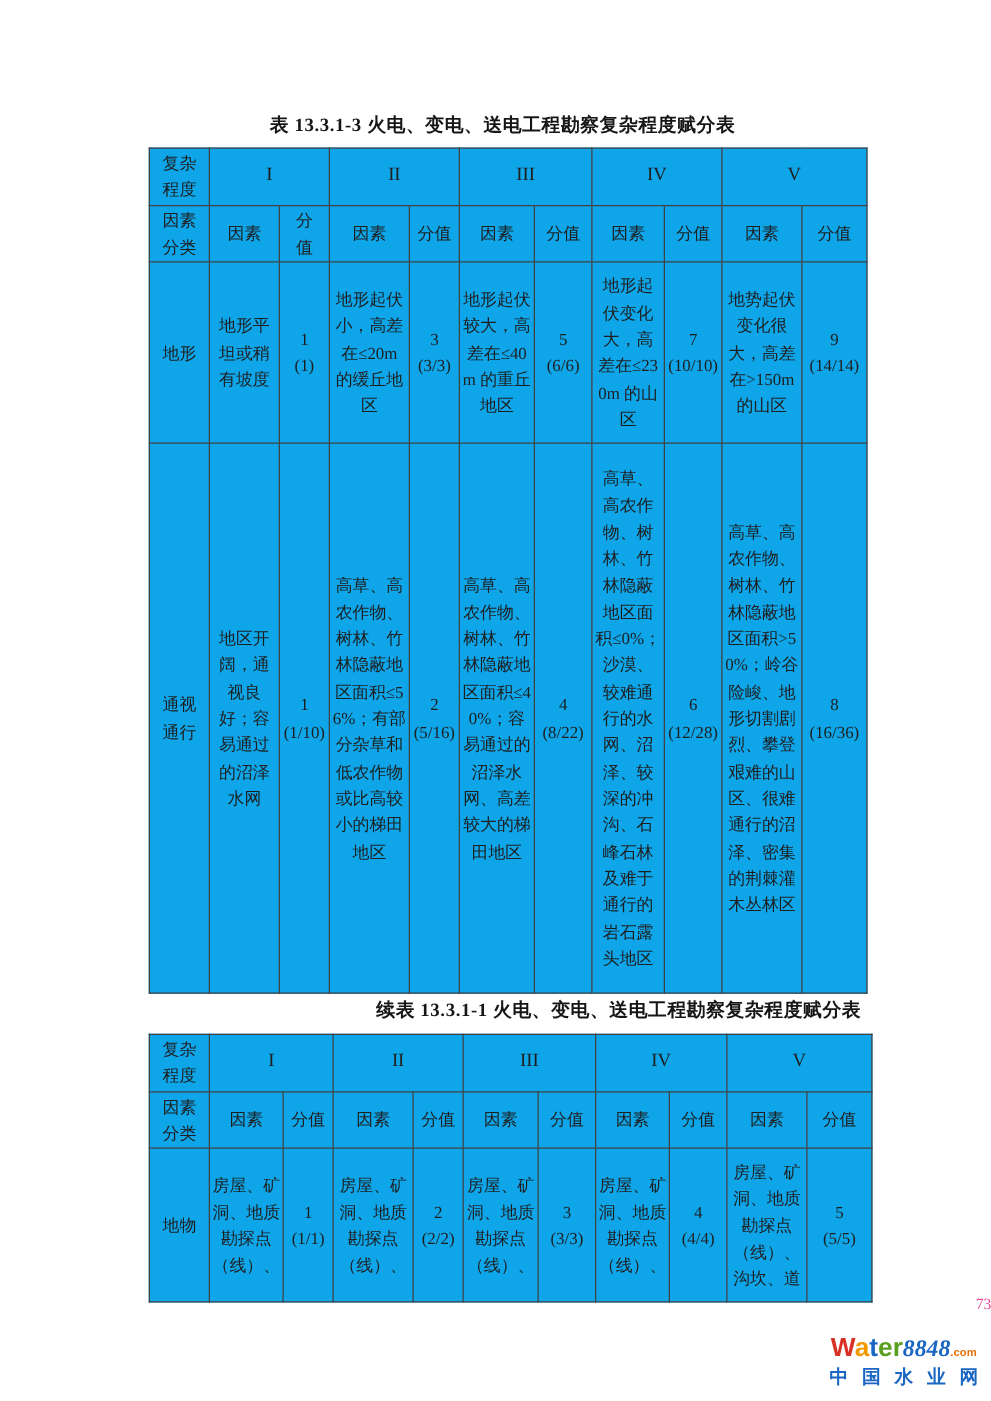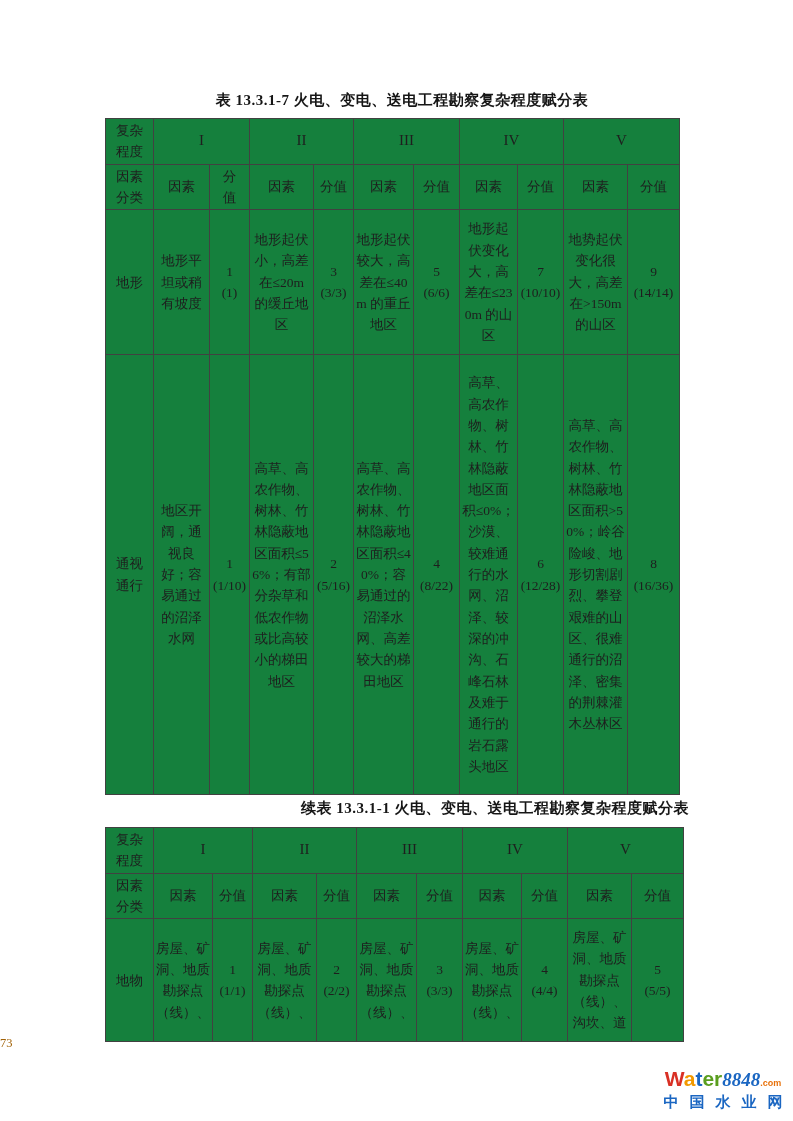--- a/index.html
+++ b/index.html
@@ -8,41 +8,41 @@
     font-family:"Liberation Serif","DejaVu Serif",serif;color:#1e1e1e;
     overflow:hidden;
   }
   .tbl-title{
     position:absolute;left:115px;width:574px;text-align:center;
     font-weight:700;font-size:15px;letter-spacing:0.5px;color:#161616;
   }
   #title-0{top:91px;}
   #title-1{top:799px;text-align:right;}
   table.doc-table{
-    position:absolute;left:105px;border-collapse:collapse;table-layout:fixed;
-    background:#15803d;
+    position:absolute;left:119px;border-collapse:collapse;table-layout:fixed;
+    background:#0ea5e9;
   }
   #table-0{top:118px;}
   #table-1{top:827px;}
   td{
     border:1px solid #414141;text-align:center;vertical-align:middle;
     font-size:13.5px;line-height:1.58;padding:1px 2px;
     white-space:pre-line;word-break:break-all;color:#1e1e1e;
   }
   td.level{font-size:15px;}
   #table-0 tr.h1{height:43px;}
   #table-0 tr.h2{height:39px;}
   #table-0 tr.r0{height:145px;}
   #table-0 tr.r1{height:440px;}
   #table-1 tr.h1{height:41px;}
   #table-1 tr.h2{height:37px;}
   #table-1 tr.r0{height:123px;}
   .page-number{
-    position:absolute;top:1036px;left:0;width:793px;text-align:left;
-    font-size:12.5px;color:#a16207;
+    position:absolute;top:1036px;left:0;width:793px;text-align:right;
+    font-size:12.5px;color:#ec4899;
   }
   .logo{
     position:absolute;top:1067px;right:3px;width:134px;text-align:center;
     font-family:"Liberation Sans","DejaVu Sans",sans-serif;line-height:1.1;
   }
   .logo-top{white-space:nowrap;}
   .logo-word span{font-weight:700;font-size:21px;letter-spacing:0px;}
   .logo-num{
     font-family:"Liberation Serif","DejaVu Serif",serif;
     font-style:italic;font-weight:700;font-size:19px;
@@ -51,21 +51,21 @@
   .logo-cn{
     font-weight:700;font-size:15px;letter-spacing:11px;margin-right:-11px;
     margin-top:3px;
   }
 </style>
 </head>
 <body>
 
 <div class="page">
 
-  <div class="tbl-title" id="title-0">表 13.3.1-7  火电、变电、送电工程勘察复杂程度赋分表</div>
+  <div class="tbl-title" id="title-0">表 13.3.1-3  火电、变电、送电工程勘察复杂程度赋分表</div>
   <table class="doc-table" id="table-0">
       <colgroup>
         <col style="width: 48px;">
         <col style="width: 56px;">
         <col style="width: 40px;">
         <col style="width: 64px;">
         <col style="width: 40px;">
         <col style="width: 60px;">
         <col style="width: 46px;">
         <col style="width: 58px;">

